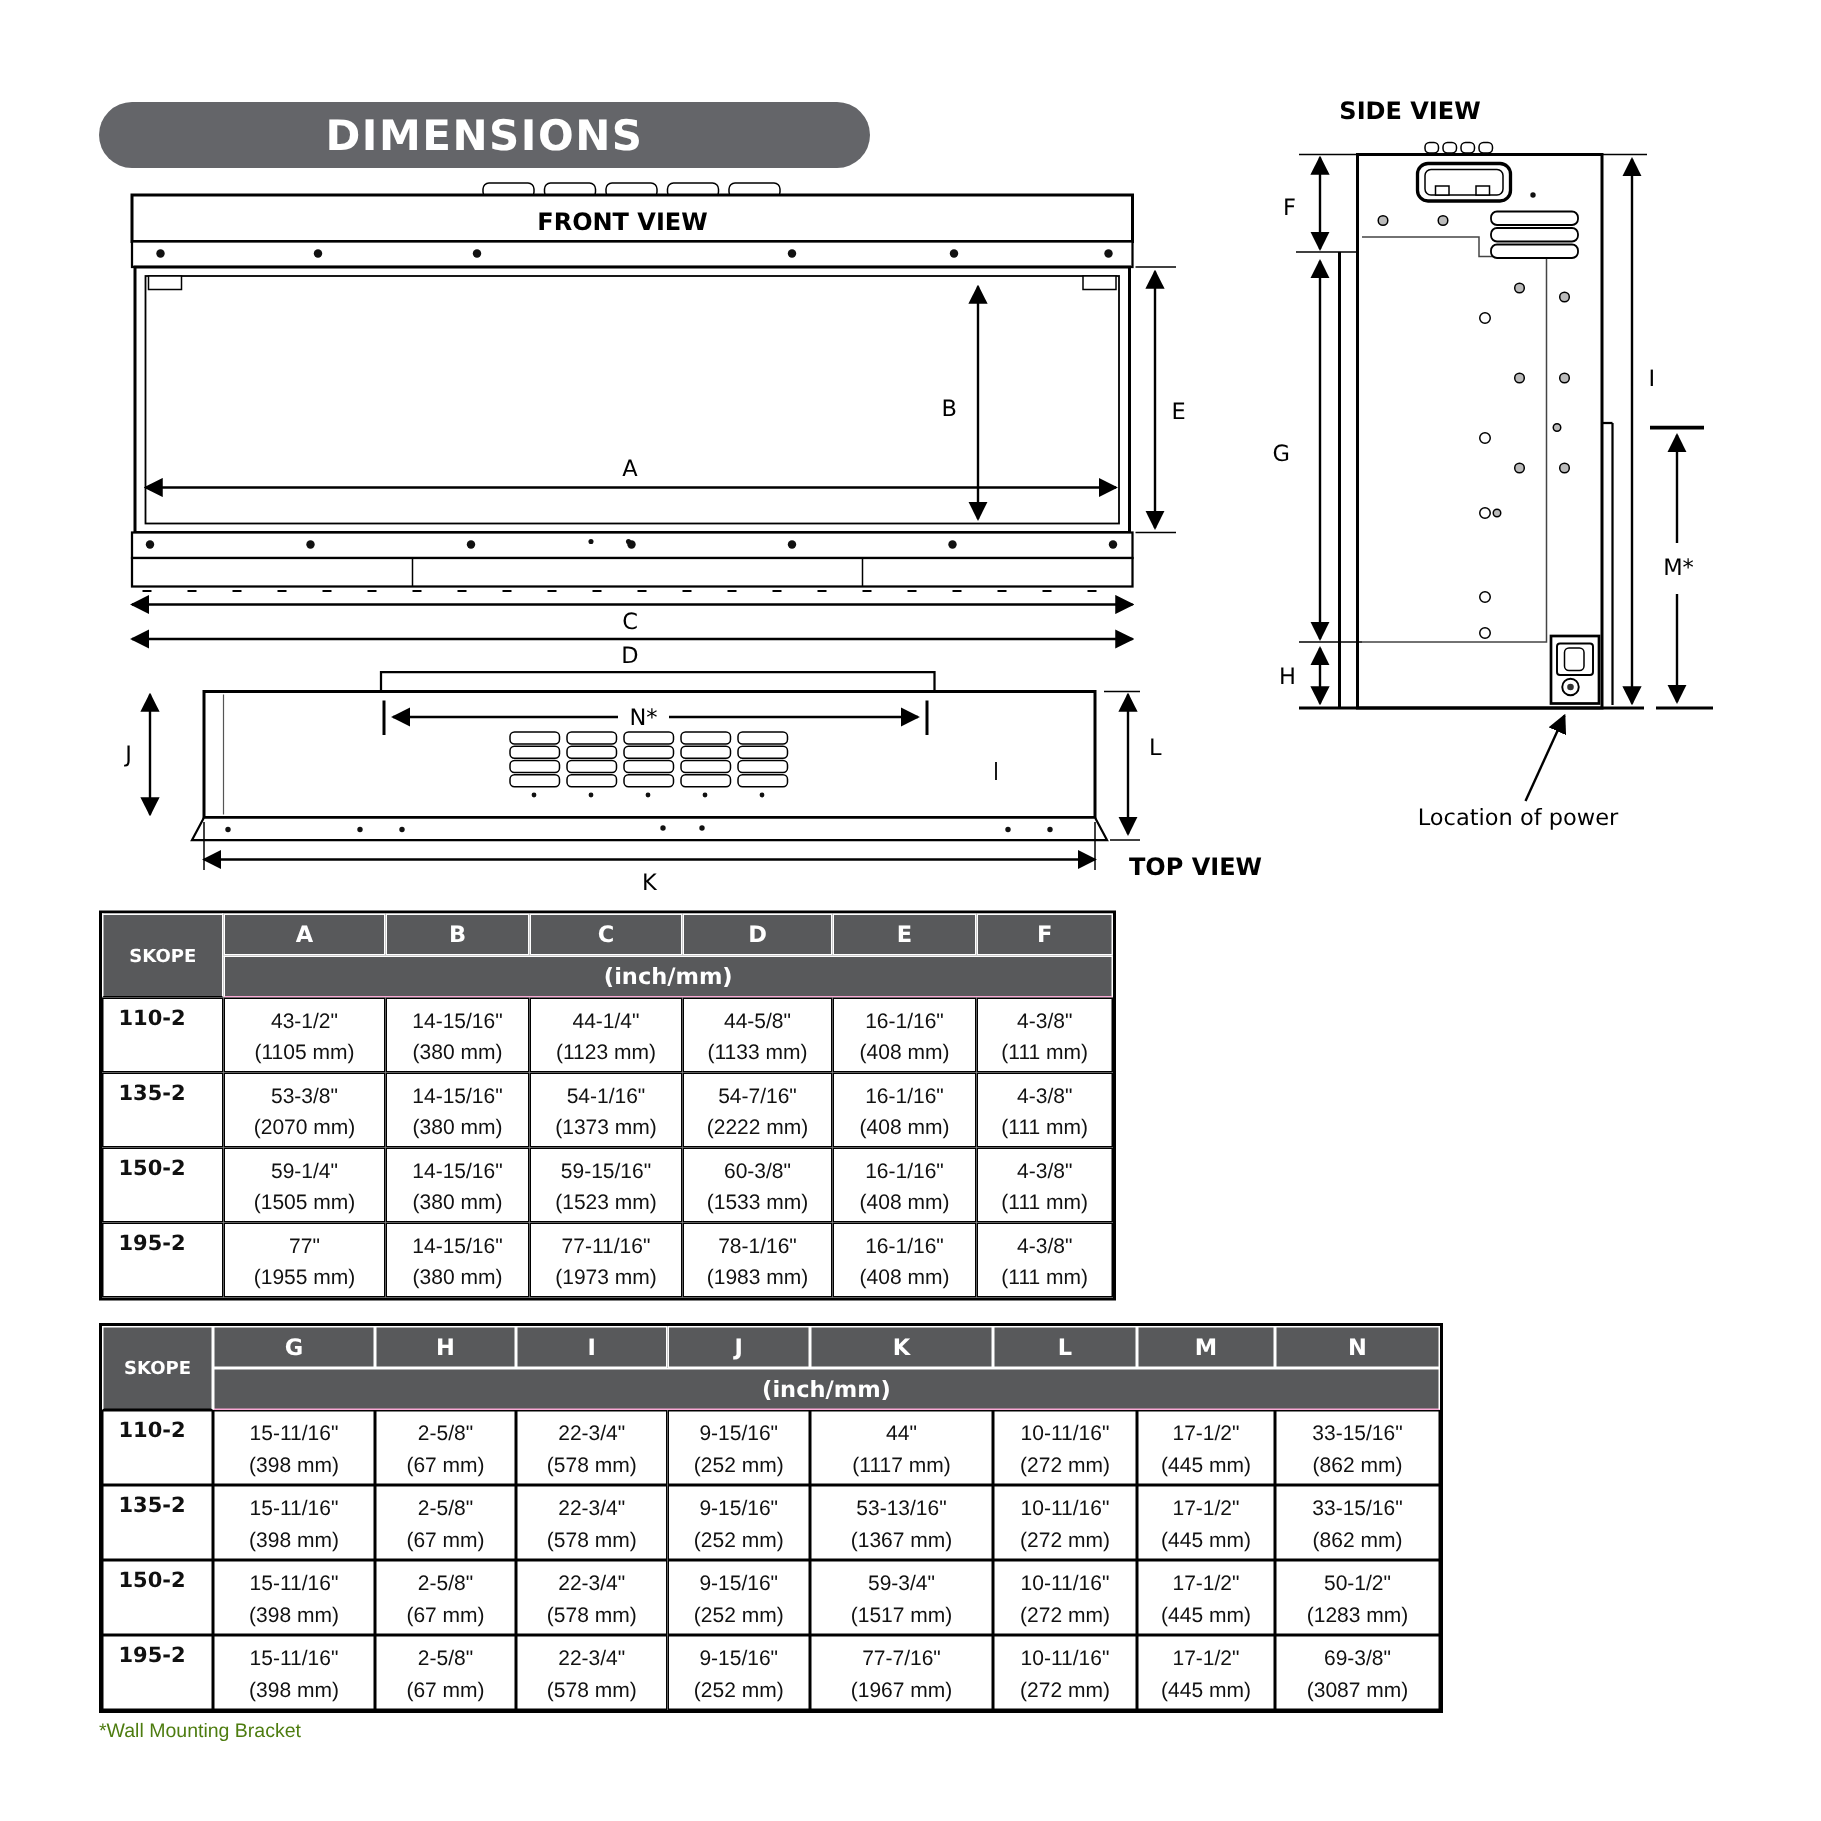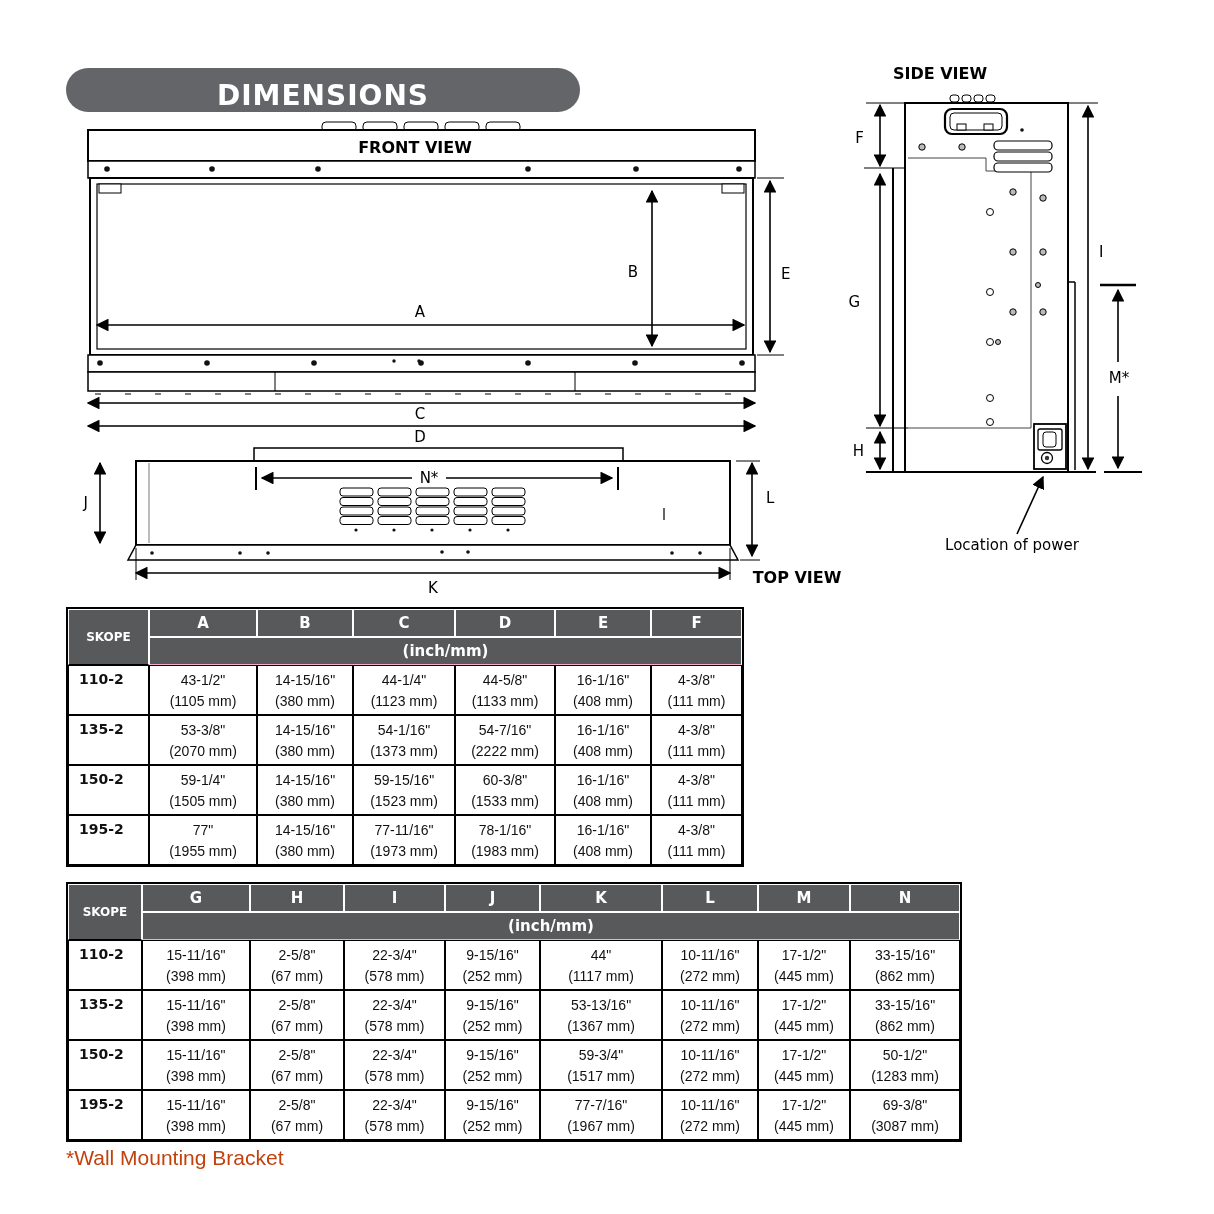--- a/index.html
+++ b/index.html
@@ -1,19 +1,19 @@
 <!DOCTYPE html>
 <html><head>
 <meta charset="utf-8">
 <style>
   html,body{margin:0;padding:0;background:#fff;}
   #page{position:relative;width:1214px;height:1214px;background:#fff;overflow:hidden;
         font-family:"Liberation Sans",sans-serif;color:#111;}
   .banner{position:absolute;left:66px;top:68px;width:514px;height:44px;background:#646569;
-          border-radius:24px;display:flex;align-items:flex-end;justify-content:center;
+          border-radius:24px;display:flex;align-items:center;justify-content:center;
           color:#fff;font-weight:bold;font-size:28px;letter-spacing:1px;
           font-family:"DejaVu Sans",sans-serif;}
   svg{position:absolute;left:0;top:0;}
   svg text{font-family:"DejaVu Sans",sans-serif;fill:#000;}
   .vtitle{font-weight:bold;font-size:16px;}
   .dlbl{font-size:15px;}
   .note{font-size:15px;}
   .ln{stroke:#000;fill:none;}
   .arrow{stroke:#000;stroke-width:1.6;fill:none;}
   .tick{stroke:#000;stroke-width:1;fill:none;}
@@ -30,21 +30,21 @@
       grid-template-rows:28px 28px 50px 50px 50px 50px;}
   .hcell{background:#58595B;color:#fff;font-weight:bold;border:1px solid #fff;
          display:flex;align-items:center;justify-content:center;font-size:15px;
          font-family:"DejaVu Sans",sans-serif;}
   .hcell.skope{grid-row:1/3;font-size:12px;border-bottom:1px solid #000;}
   .hcell.unit{grid-column:2/-1;border-bottom:1px solid #f9a8d4;}
   .dcell{border:1px solid #000;background:#fff;font-size:14px;}
   .mcell{font-weight:bold;font-size:14px;padding:5px 0 0 10px;font-family:"DejaVu Sans",sans-serif;}
   .vcell{display:flex;flex-direction:column;align-items:center;padding-top:4px;}
   .vline{display:block;line-height:21px;white-space:nowrap;}
-  .footnote{position:absolute;left:66px;top:1146px;font-size:21px;color:#c2410c;}
+  .footnote{position:absolute;left:66px;top:1146px;font-size:13px;color:#4d7c0f;}
 </style>
 </head>
 <body>
 
 <div id="page">
 
   <div class="banner">
     <span>DIMENSIONS</span>
   </div>
 

